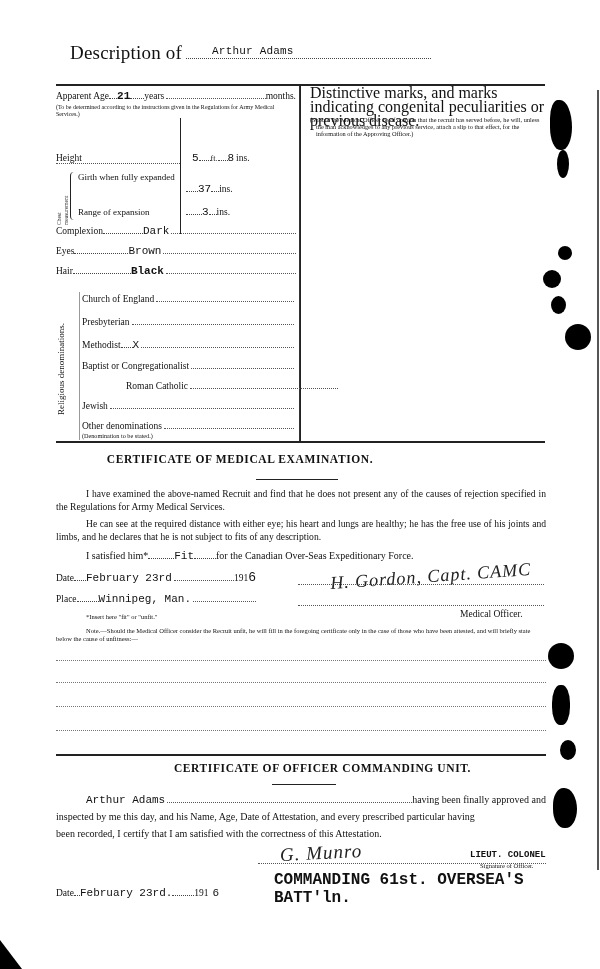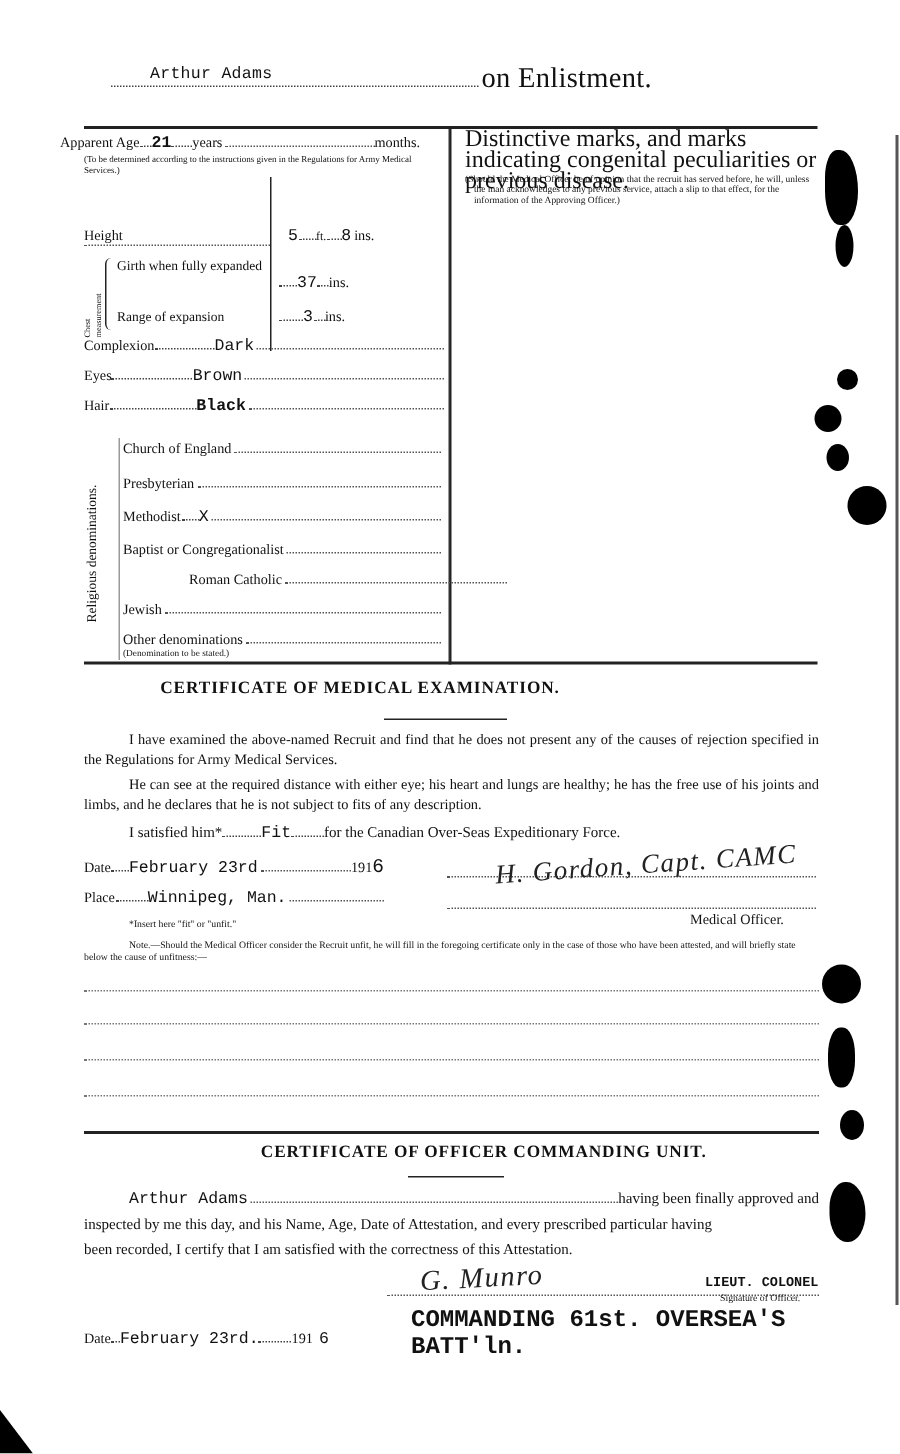--- a/index.html
+++ b/index.html
@@ -19,35 +19,35 @@
   .para { font-size: 9.6px; line-height: 13px; }
   .blot { position: absolute; background: #000; border-radius: 50%; }
   .sig { font-family: "Liberation Serif", serif; font-style: italic; font-size: 22px; color: #222; letter-spacing: 1px; }
   .field-row { position: absolute; display: flex; align-items: baseline; white-space: nowrap; }
   .field-row .fill { flex: 1; border-bottom: 1px dotted #555; height: 8px; margin-left: 2px; }
 </style>
 </head>
 <body>
 
 <div class="abs title" style="left:70px; top:42px; width:480px; display:flex; align-items:baseline;">
+  <span>Description of</span>
   <span class="dots" style="flex:0 0 auto; width:245px; margin-left:4px; position:relative; height:16px;">
     <span class="typed" style="position:absolute; left:26px; bottom:1px; font-size:11px;">Arthur Adams</span>
   </span>
-  <span style="margin-left:2px;">on Enlistment.</span>
 </div>
 
 <div class="hline" style="left:56px; top:84px; width:489px; height:1.5px;"></div>
 
 <div class="vline" style="left:300px; top:86px; height:357px;"></div>
 
 <div class="vline" style="left:180px; top:118px; height:116px;"></div>
 
 <div class="vline" style="left:299px; top:86px; height:357px; background:#333;"></div>
 
-<div class="field-row label" style="left:40px; top:90px; width:240px;text-align:center;">
+<div class="field-row label" style="left:56px; top:90px; width:240px;text-align:center;">
   <span>Apparent Age</span>
   <span class="dots" style="width:8px;"></span>
   <span class="typed" style="font-weight:bold;">21</span>
   <span class="dots" style="width:14px;"></span>
   <span>years</span>
   <span class="fill"></span>
   <span>months.</span>
 </div>
 <div class="abs tiny" style="left:56px; top:104px; width:240px; font-size:6px;">(To be determined according to the instructions given in the Regulations for Army Medical Services.)</div>
 

